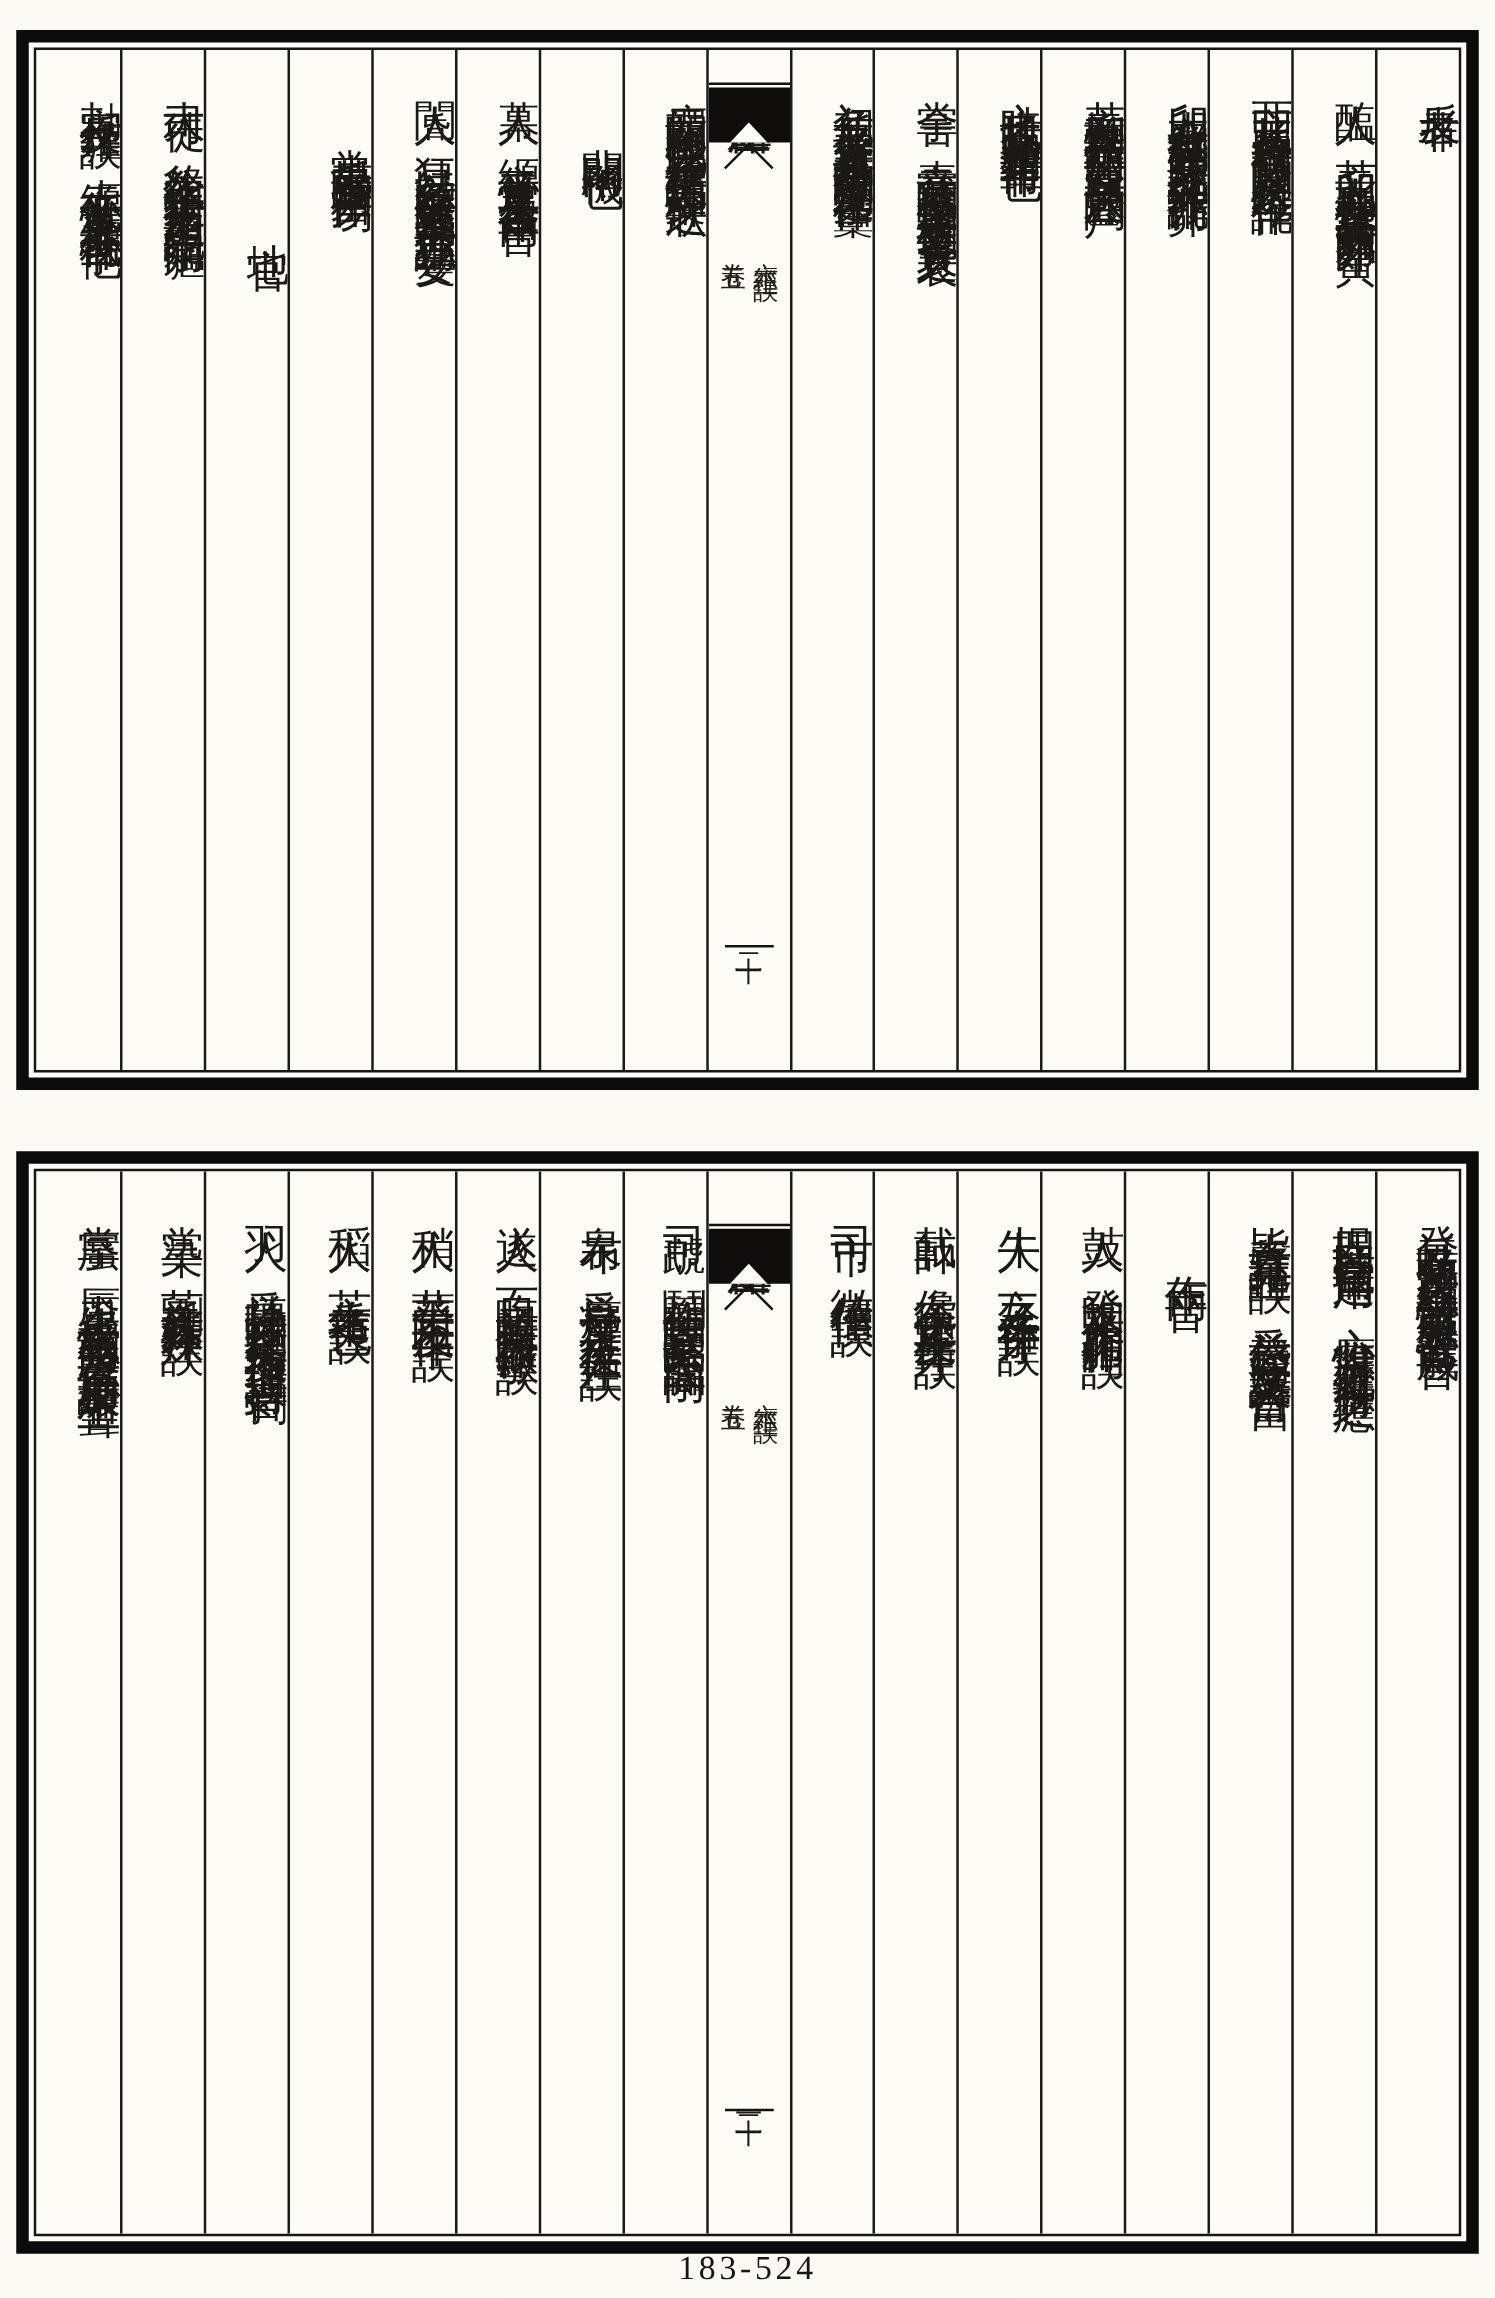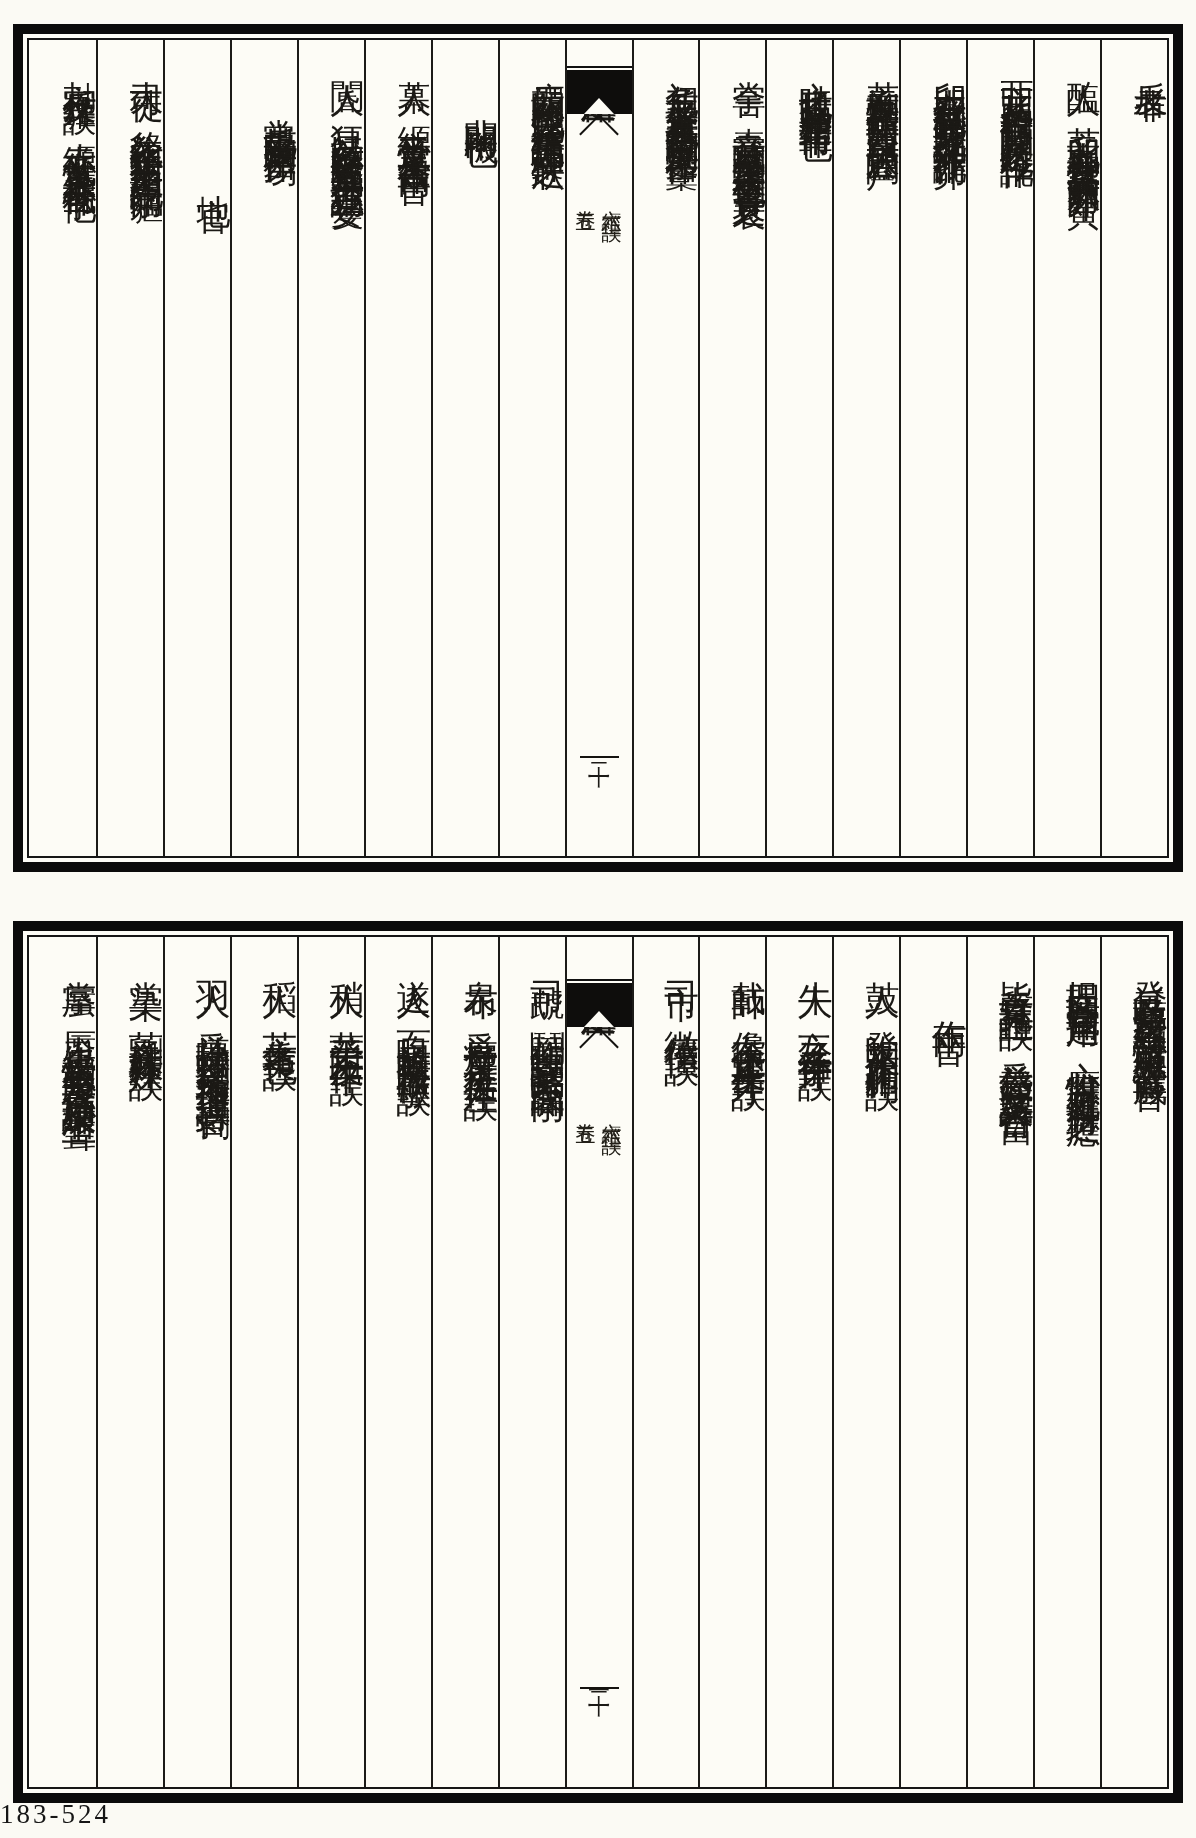--- a/index.html
+++ b/index.html
@@ -67,21 +67,21 @@
     color:#232019; white-space:nowrap;
   }
   .spine-gap { flex:1; }
   .page-no {
     writing-mode:vertical-rl; font-size:22px; letter-spacing:2px;
     color:#1c1a16;
   }
   .short-rule { width:60%; border-top:2px solid #151310; margin:6px 0 98px 0; align-self:center; }
   .footer {
     position:absolute; left:0; bottom:8px; width:100%;
-    font-size:27px; letter-spacing:3px; color:#161616;
+    text-align:center; font-size:27px; letter-spacing:3px; color:#161616;
     font-family:"Liberation Serif", serif;
   }
 </style>
 </head>
 <body>
 
 <div class="page">
 
   <section class="folio folio-top">
     <div class="inner">

